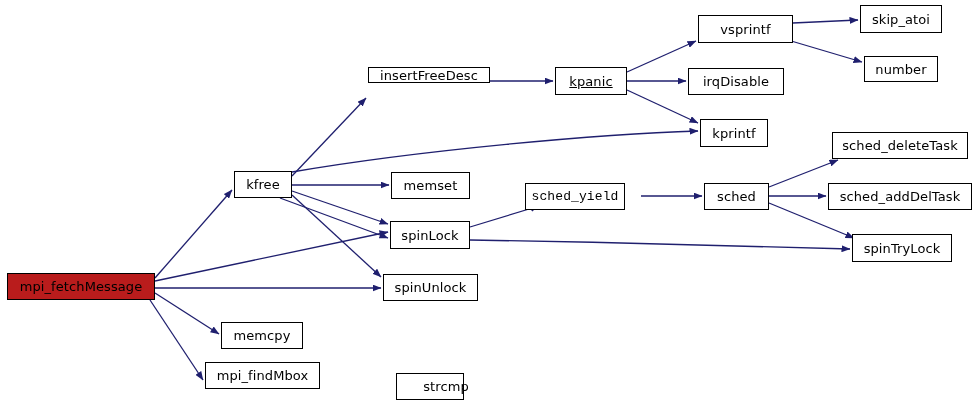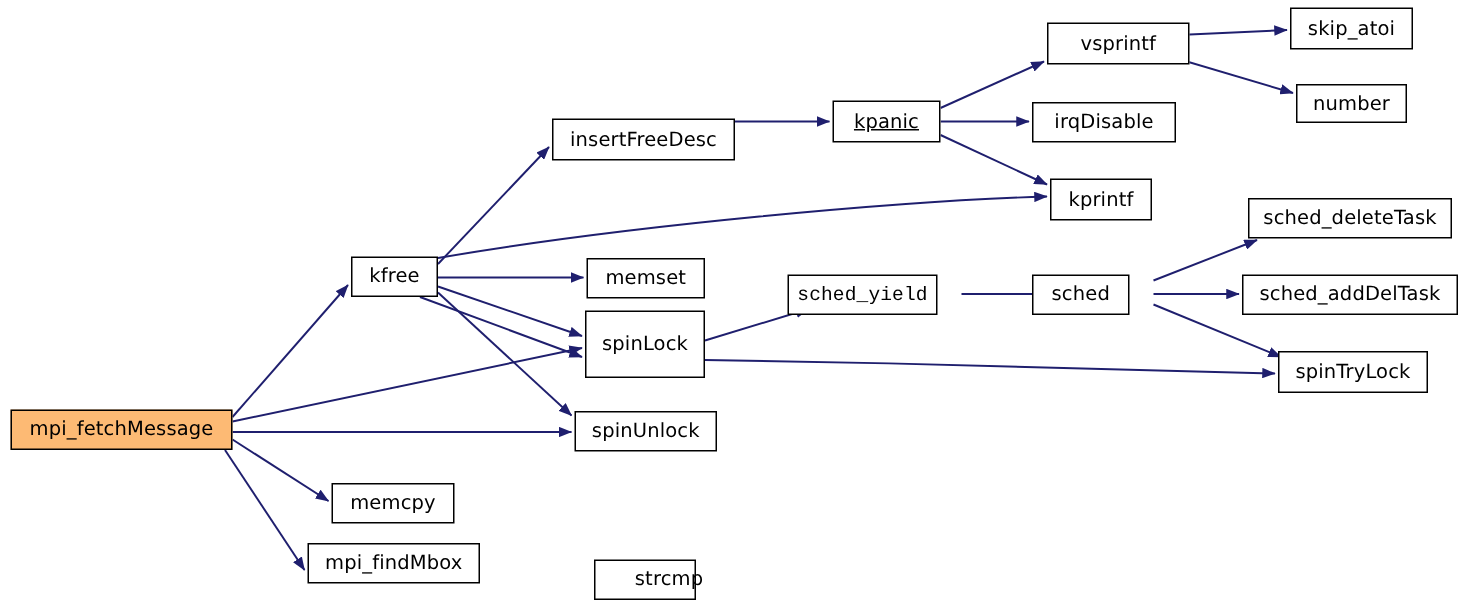--- a/index.html
+++ b/index.html
@@ -31,21 +31,21 @@
     font-size: 13px;
     line-height: 1;
     display: flex;
     align-items: center;
     justify-content: center;
     white-space: nowrap;
     letter-spacing: 0.1px;
     z-index: 2;
   }
   .node.highlight {
-    background: #fdba74;
+    background: #b91c1c;
   }
 </style>
 </head>
 <body>
 
 <div id="graph-canvas">
 
   <svg id="edge-layer" viewBox="0 0 979 405" xmlns="http://www.w3.org/2000/svg">
     <defs>
       <marker id="arrowhead" markerWidth="9" markerHeight="7" refX="8.5" refY="3.5" orient="auto" markerUnits="userSpaceOnUse">
@@ -75,33 +75,33 @@
         <path d="M 641,196 L 702,196" fill="none" stroke="#1f1f6e" stroke-width="1.3" marker-end="url(#arrowhead)"></path>
         <path d="M 769,187 L 838,160" fill="none" stroke="#1f1f6e" stroke-width="1.3" marker-end="url(#arrowhead)"></path>
         <path d="M 769,196 L 826,196" fill="none" stroke="#1f1f6e" stroke-width="1.3" marker-end="url(#arrowhead)"></path>
         <path d="M 769,203 L 854,238" fill="none" stroke="#1f1f6e" stroke-width="1.3" marker-end="url(#arrowhead)"></path>
       </g>
   </svg>
 
   <div id="node-group">
       <div class="node highlight" style="left: 7px; top: 273px; width: 148px; height: 27px;">mpi_fetchMessage</div>
       <div class="node" style="left: 234px; top: 171px; width: 58px; height: 27px;">kfree</div>
-      <div class="node" style="left: 368px; top: 67px; width: 122px; height: 28px; margin-top: 12px;">insertFreeDesc</div>
+      <div class="node" style="left: 368px; top: 67px; width: 122px; height: 16px;">insertFreeDesc</div>
       <div class="node" style="left: 391px; top: 172px; width: 79px; height: 27px;">memset</div>
-      <div class="node" style="left: 390px; top: 207px; width: 80px; height: 45px;">spinLock</div>
+      <div class="node" style="left: 390px; top: 221px; width: 80px; height: 28px;">spinLock</div>
       <div class="node" style="left: 383px; top: 274px; width: 95px; height: 27px;">spinUnlock</div>
       <div class="node" style="left: 221px; top: 322px; width: 82px; height: 27px;">memcpy</div>
       <div class="node" style="left: 205px; top: 362px; width: 115px; height: 27px;">mpi_findMbox</div>
       <div class="node" style="left: 396px; top: 373px; width: 68px; height: 27px; padding-left: 32px;">strcmp</div>
       <div class="node" style="left: 555px; top: 67px; width: 72px; height: 28px; text-decoration: underline;">kpanic</div>
       <div class="node" style="left: 698px; top: 15px; width: 95px; height: 28px;">vsprintf</div>
       <div class="node" style="left: 688px; top: 68px; width: 96px; height: 27px;">irqDisable</div>
       <div class="node" style="left: 700px; top: 119px; width: 68px; height: 28px;">kprintf</div>
       <div class="node" style="left: 860px; top: 5px; width: 82px; height: 28px;">skip_atoi</div>
       <div class="node" style="left: 864px; top: 56px; width: 74px; height: 26px;">number</div>
       <div class="node" style="left: 525px; top: 183px; width: 100px; height: 27px; font-family: Liberation Mono, monospace;">sched_yield</div>
-      <div class="node" style="left: 688px; top: 183px; width: 65px; height: 27px;">sched</div>
+      <div class="node" style="left: 704px; top: 183px; width: 65px; height: 27px;">sched</div>
       <div class="node" style="left: 832px; top: 132px; width: 136px; height: 27px;">sched_deleteTask</div>
       <div class="node" style="left: 828px; top: 183px; width: 144px; height: 27px;">sched_addDelTask</div>
       <div class="node" style="left: 852px; top: 234px; width: 100px; height: 28px;">spinTryLock</div>
     </div>
 
 </div>
 
 </body></html>

